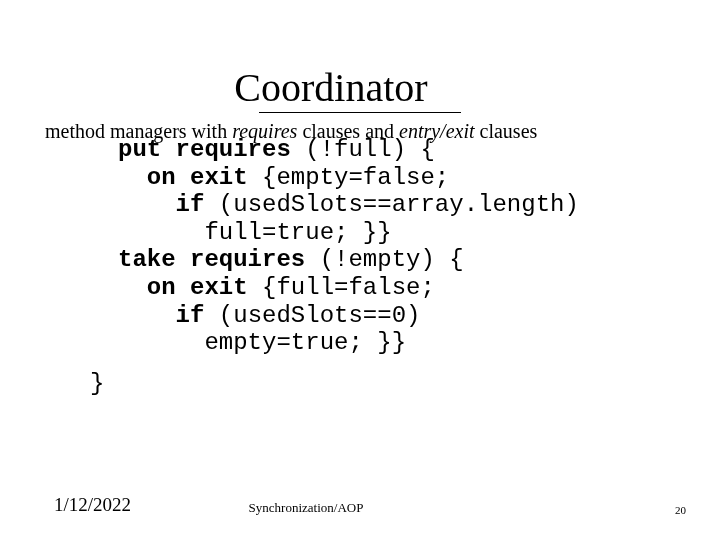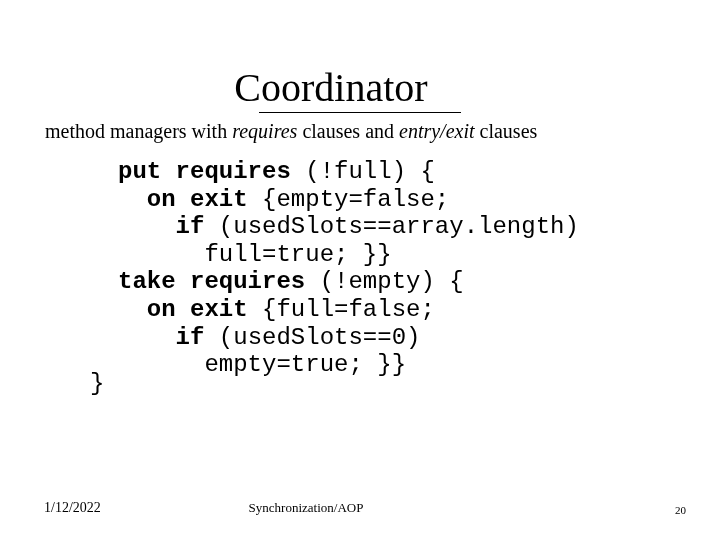--- a/index.html
+++ b/index.html
@@ -39,40 +39,40 @@
   .subtitle {
     position: absolute;
     top: 120px;
     left: 45px;
     font-size: 20px;
     white-space: nowrap;
   }
   .subtitle .italic { font-style: italic; }
   .code {
     position: absolute;
-    top: 158px;
+    top: 136px;
     left: 118px;
     font-family: "Courier New", Courier, monospace;
     font-size: 24px;
     line-height: 1.15;
     white-space: pre;
   }
   .code b { font-weight: bold; }
   .close-brace {
     position: absolute;
     top: 370px;
     left: 90px;
     font-family: "Courier New", Courier, monospace;
     font-size: 24px;
   }
   .footer-date {
     position: absolute;
     bottom: 24px;
-    left: 44px;
-    font-size: 14px;
+    left: 54px;
+    font-size: 19px;
   }
   .footer-center {
     position: absolute;
     bottom: 24px;
     left: 0;
     width: 612px;
     text-align: center;
     font-size: 13px;
   }
   .footer-page {

